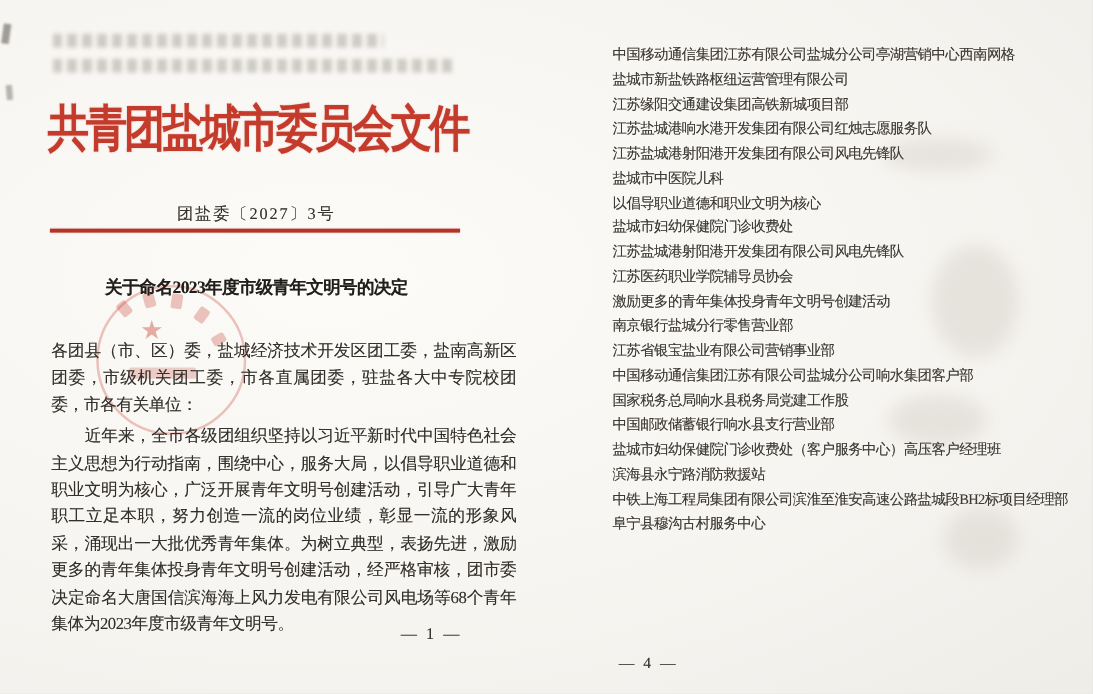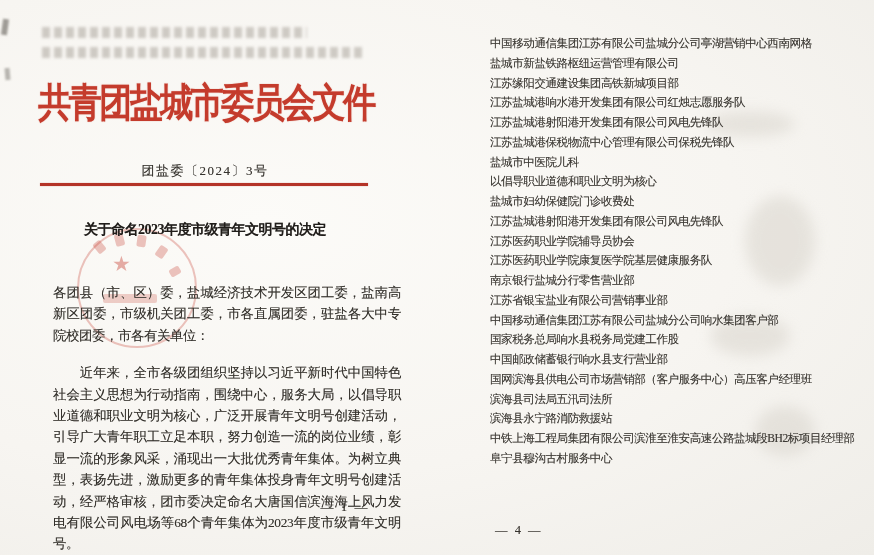--- a/index.html
+++ b/index.html
@@ -30,21 +30,21 @@
   .doc-no{position:absolute;left:0;top:146px;width:410px;text-align:center;
     font-size:13px;letter-spacing:1.5px;color:#36332e;text-shadow:0 0 .5px rgba(54,51,46,.4);}
   .red-rule{position:absolute;left:40px;top:167px;width:328px;height:3px;
     background:#b43428;box-shadow:0 0 1px rgba(180,52,40,.7);}
   .doc-title{position:absolute;left:0;top:205px;width:410px;text-align:center;
     font-size:14px;font-weight:bold;color:#201d1a;letter-spacing:-0.5px;
     text-shadow:0 0 .5px rgba(32,29,26,.45);white-space:nowrap;}
   .body-text{position:absolute;left:37px;top:250px;width:380px;
     font-size:13.4px;line-height:21.4px;letter-spacing:-0.4px;text-align:justify;
     color:#33302b;text-shadow:0 0 .5px rgba(51,48,43,.4);}
-  .body-text p{margin:16px;}
+  .body-text p{margin:4px;}
   .para{text-indent:2em;}
   .page-no{font-size:13px;color:#36332e;letter-spacing:2px;text-shadow:0 0 .5px rgba(54,51,46,.4);}
   .page-no-1{position:absolute;left:295px;top:483px;width:100px;text-align:center;}
 
   .seal{position:absolute;left:77px;top:212px;width:116px;height:116px;
     border:2.5px solid rgba(198,64,50,.30);border-radius:50%;filter:blur(.6px);}
   .seal-star{position:absolute;left:33px;top:22px;font-size:21px;color:rgba(198,64,50,.42);}
   .sb{position:absolute;background:rgba(198,64,50,.30);border-radius:2px;width:9px;height:12px;}
   .sb1{left:16px;top:11px;transform:rotate(-40deg);}
   .sb2{left:36px;top:4px;transform:rotate(-15deg);}
@@ -69,21 +69,21 @@
 
 <div class="canvas">
 
   <div class="page page-left">
     <div class="bleed bleed-1"></div>
     <div class="bleed bleed-2"></div>
     <div class="speck speck-1"></div>
     <div class="speck speck-2"></div>
 
     <div class="org-header">共青团盐城市委员会文件</div>
-    <div class="doc-no">团盐委〔2024〕3号</div>
+    <div class="doc-no">团盐委〔2027〕3号</div>
     <div class="red-rule"></div>
 
     <div class="seal">
       <span class="seal-star">★</span>
       <i class="sb sb1"></i>
       <i class="sb sb2"></i>
       <i class="sb sb3"></i>
       <i class="sb sb4"></i>
       <i class="sb sb5"></i>
       <i class="sb sb6"></i>
@@ -104,34 +104,32 @@
     <div class="smudge s2"></div>
     <div class="smudge s3"></div>
     <div class="smudge s4"></div>
 
     <ul class="org-list">
         <li class="org-item">中国移动通信集团江苏有限公司盐城分公司亭湖营销中心西南网格</li>
         <li class="org-item">盐城市新盐铁路枢纽运营管理有限公司</li>
         <li class="org-item">江苏缘阳交通建设集团高铁新城项目部</li>
         <li class="org-item">江苏盐城港响水港开发集团有限公司红烛志愿服务队</li>
         <li class="org-item">江苏盐城港射阳港开发集团有限公司风电先锋队</li>
-        <li class="org-item">江苏盐城港保税物流中心管理有限公司保税先锋队</li>
         <li class="org-item">盐城市中医院儿科</li>
         <li class="org-item">以倡导职业道德和职业文明为核心</li>
         <li class="org-item">盐城市妇幼保健院门诊收费处</li>
         <li class="org-item">江苏盐城港射阳港开发集团有限公司风电先锋队</li>
         <li class="org-item">江苏医药职业学院辅导员协会</li>
-        <li class="org-item">江苏医药职业学院康复医学院基层健康服务队</li>
+        <li class="org-item">激励更多的青年集体投身青年文明号创建活动</li>
         <li class="org-item">南京银行盐城分行零售营业部</li>
         <li class="org-item">江苏省银宝盐业有限公司营销事业部</li>
         <li class="org-item">中国移动通信集团江苏有限公司盐城分公司响水集团客户部</li>
         <li class="org-item">国家税务总局响水县税务局党建工作股</li>
         <li class="org-item">中国邮政储蓄银行响水县支行营业部</li>
-        <li class="org-item">国网滨海县供电公司市场营销部（客户服务中心）高压客户经理班</li>
-        <li class="org-item">滨海县司法局五汛司法所</li>
+        <li class="org-item">盐城市妇幼保健院门诊收费处（客户服务中心）高压客户经理班</li>
         <li class="org-item">滨海县永宁路消防救援站</li>
         <li class="org-item">中铁上海工程局集团有限公司滨淮至淮安高速公路盐城段BH2标项目经理部</li>
         <li class="org-item">阜宁县穆沟古村服务中心</li>
       </ul>
 
     <div class="page-no page-no-4">— 4 —</div>
   </div>
 
 </div>
 

